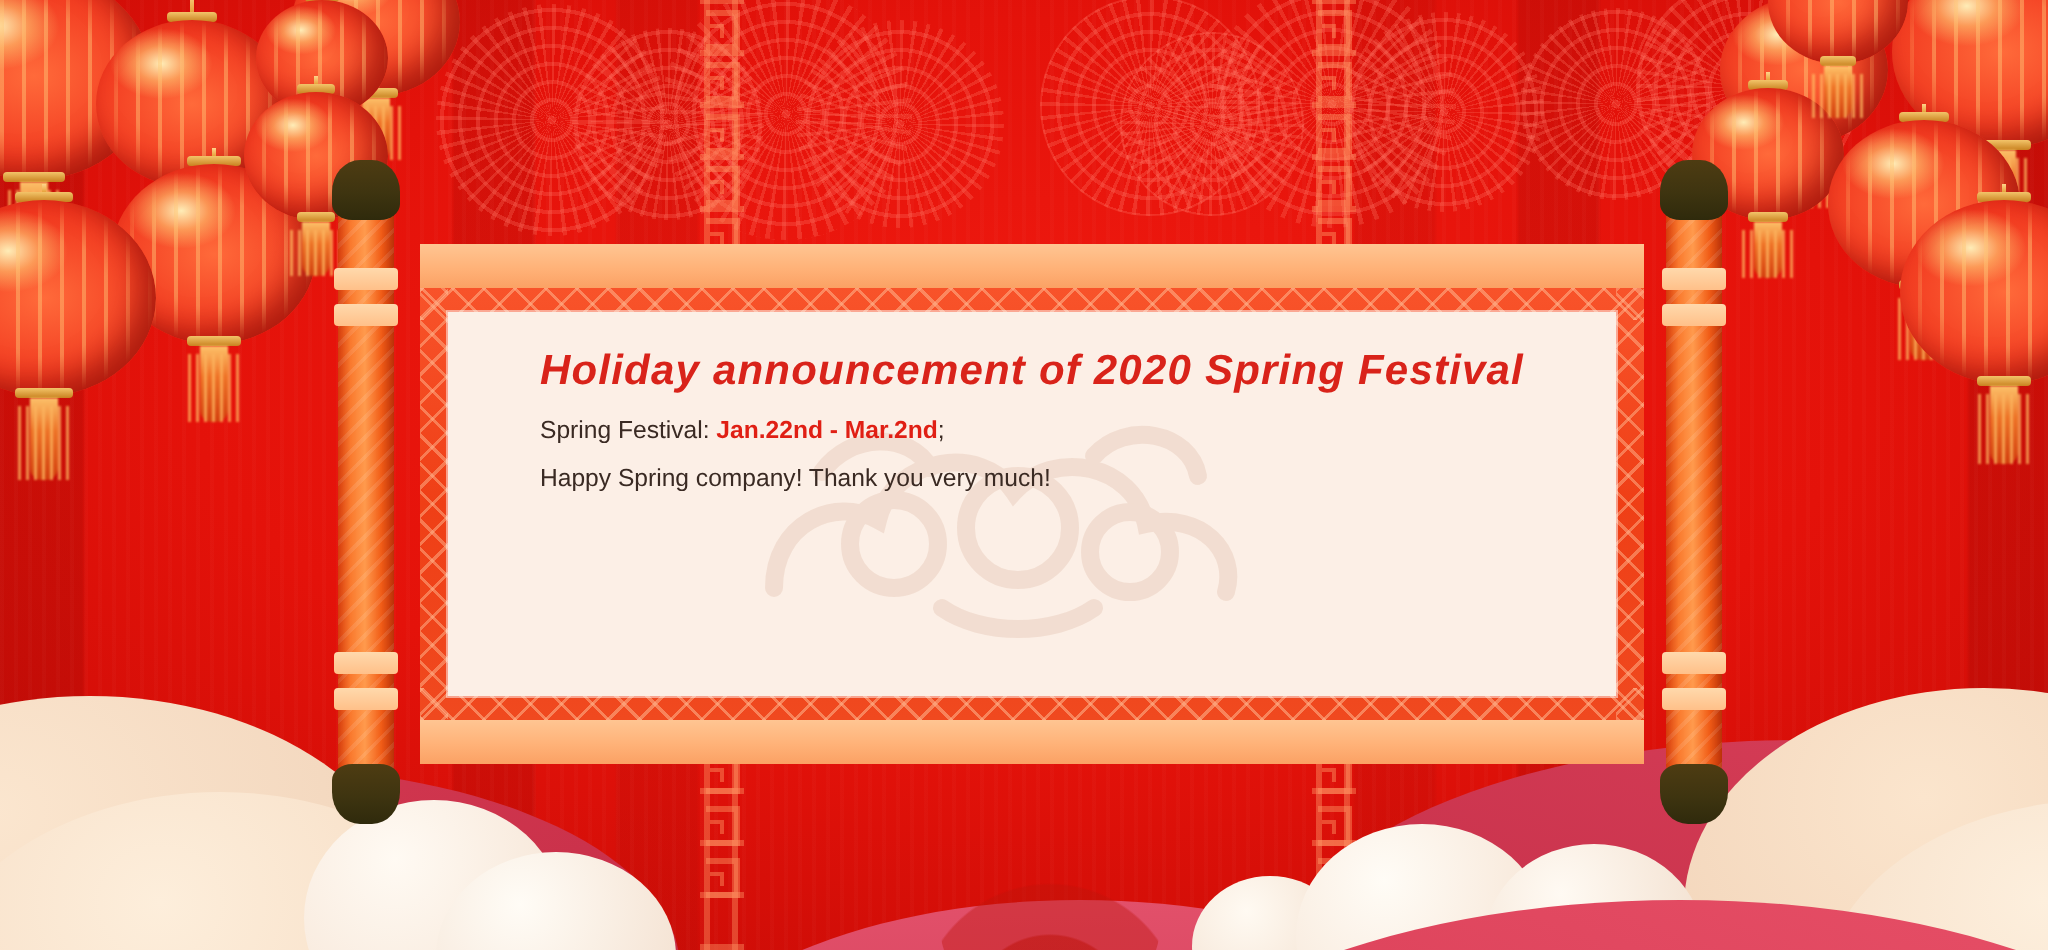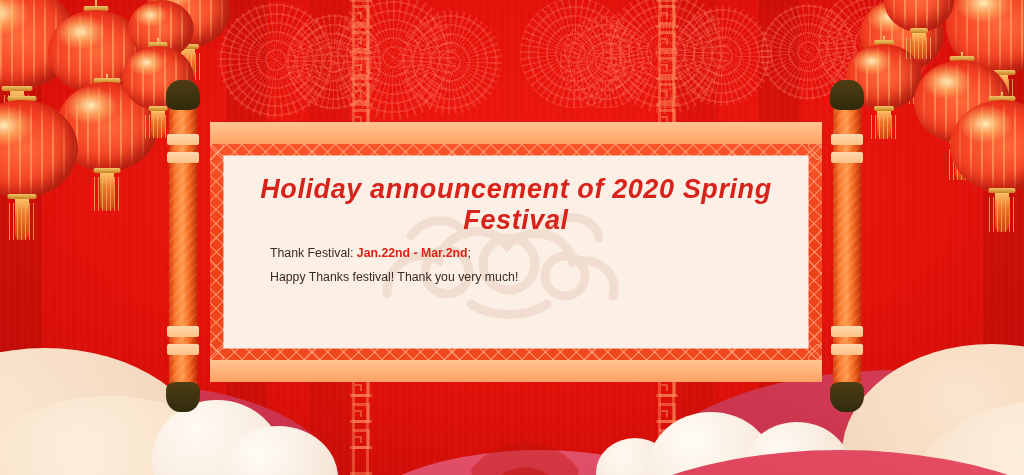--- a/index.html
+++ b/index.html
@@ -159,21 +159,21 @@
   .paper-watermark{
     position:absolute;left:50%;top:52%;transform:translate(-50%,-50%);
     width:330px;height:160px;opacity:.50;
   }
   .paper-inner{position:relative;padding:14px 22px 10px 22px;}
 
   .title{
     text-align:center;
     color:#d9231a;
     font-weight:bold;font-style:italic;
-    font-size:27px;letter-spacing:.6px;
+    font-size:21px;letter-spacing:.6px;
     margin:4px 0 9px 0;
   }
   .ptxt{
     color:#3a2a23;font-size:12.3px;line-height:16.2px;
     margin:0 0 8px 0;text-align:justify;
   }
   .ptxt.indent{text-indent:24px;}
   .ptxt.ind2{padding-left:24px;}
   .hl{color:#e01f14;font-weight:bold;}
 
@@ -409,24 +409,24 @@
                 <path d="M120 128 C140 142 176 142 196 128"></path>
               </g>
             </svg>
           </div>
 
           <div class="paper-inner">
             <div class="title">Holiday announcement of 2020 Spring Festival</div>
 
 
 
-            <p class="ptxt ind2"><span>Thank Festival: </span><span class="hl">Jan.22nd - Mar.2nd</span><span>;</span></p>
-
-
-            <p class="ptxt ind2">Happy Thanks festival! Thank you very much!</p>
+            <p class="ptxt ind2"><span>Spring Festival: </span><span class="hl">Jan.22nd - Mar.2nd</span><span>;</span></p>
+
+
+            <p class="ptxt ind2">Happy Spring company! Thank you very much!</p>
 
           </div>
 
         </div>
       </div>
     </div>
 
     <div class="roller" style="left:0px;">
       <div class="rod"></div>
       <div class="ring" style="top:62px;"></div>

